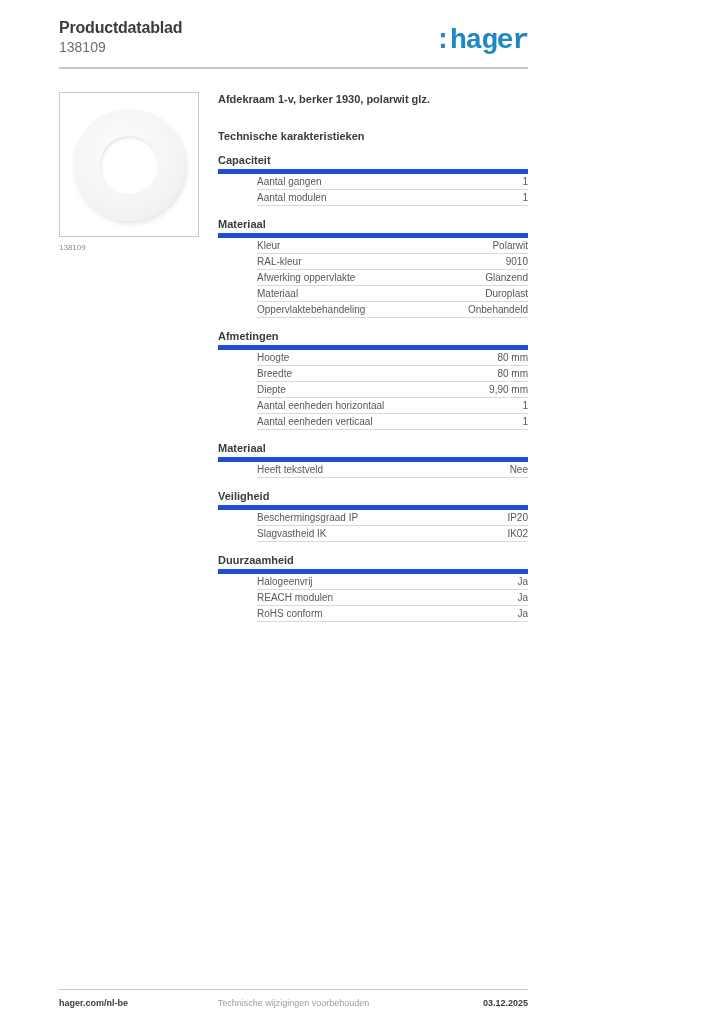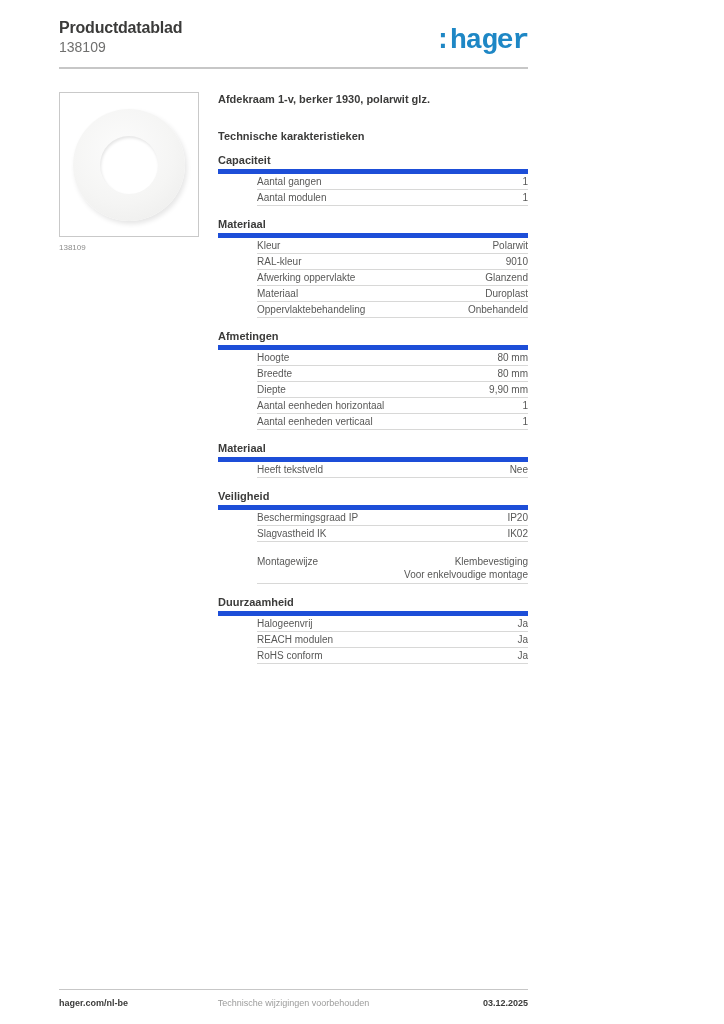--- a/index.html
+++ b/index.html
@@ -246,27 +246,20 @@
             <div class="spec-row">
               <span class="spec-label">Beschermingsgraad IP</span>
               <span class="spec-value">IP20</span>
             </div>
             <div class="spec-row">
               <span class="spec-label">Slagvastheid IK</span>
               <span class="spec-value">IK02</span>
             </div>
           </div>
           <div class="spec-section">
-            <div class="spec-row">
-              <span class="spec-label">Montagewijze</span>
-              <span class="spec-value">
-                <div>Klembevestiging</div>
-                <div>Voor enkelvoudige montage</div>
-              </span>
-            </div>
           </div>
           <div class="spec-section">
             <div class="section-title">Duurzaamheid</div>
             <div class="spec-row">
               <span class="spec-label">Halogeenvrij</span>
               <span class="spec-value">Ja</span>
             </div>
             <div class="spec-row">
               <span class="spec-label">REACH modulen</span>
               <span class="spec-value">Ja</span>

